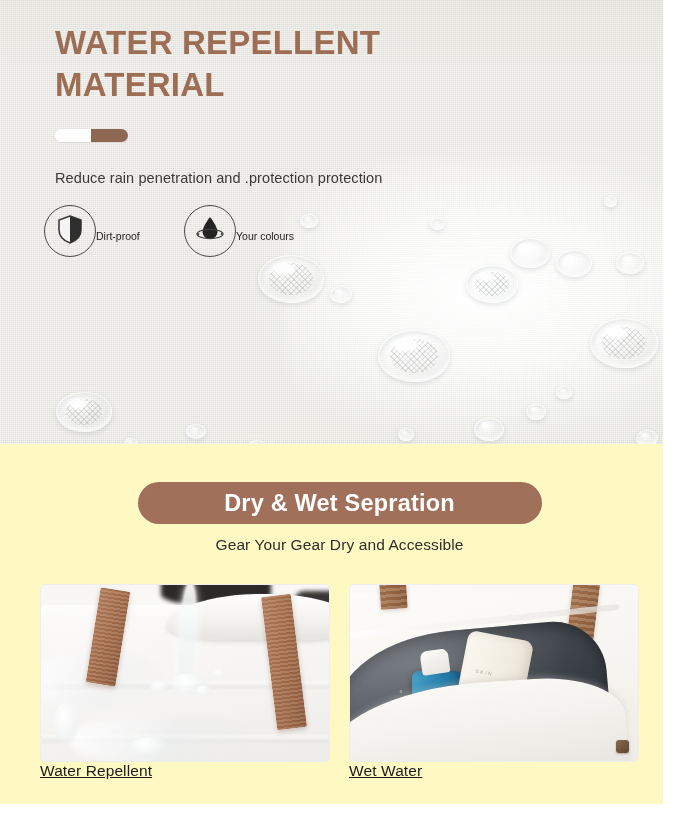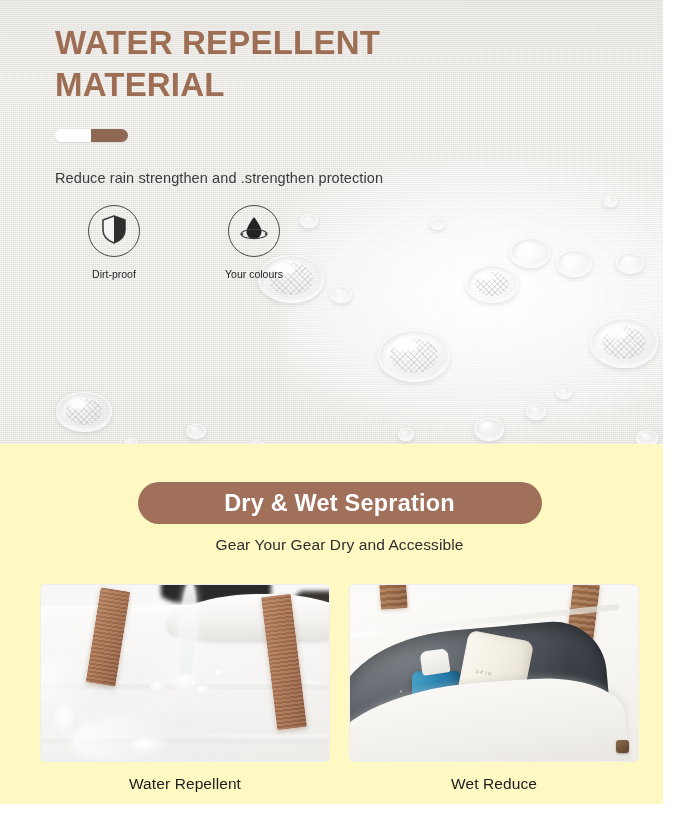--- a/index.html
+++ b/index.html
@@ -140,21 +140,21 @@
     position: absolute;
     left: 44px;
     top: 205px;
     display: flex;
     z-index: 5;
   }
 
   .feature {
     width: 140px;
     display: flex;
-    flex-direction: column;
+    flex-direction: row;
     align-items: center;
   }
 
   .feature-ring {
     width: 52px;
     height: 52px;
     border-radius: 50%;
     border: 1.3px solid #4a4a4a;
     display: flex;
     align-items: center;
@@ -225,25 +225,25 @@
     position: relative;
     width: 290px;
     height: 178px;
     border-radius: 5px;
     overflow: hidden;
     border: 1px solid #efeeec;
     background: #f3f2f0;
   }
 
   .caption {
-    margin-top: 13px;
-    text-align: center;
+    text-align: left;
     font-size: 15.5px;
     color: #1c1c1c;
     letter-spacing: 0.1px;
+    text-decoration: underline;
   }
 
   
   .ph-bag-bg {
     position: absolute;
     inset: 0;
     background:
       linear-gradient(172deg, #f7f6f4 0%, #fbfbfa 30%, #f4f3f1 72%, #edebe8 100%);
   }
   .ph-dark-top {
@@ -480,21 +480,21 @@
       <div class="bead" style="left:636px; top:430px; width:22px; height:17px;"></div>
       <div class="bead" style="left:124px; top:438px; width:14px; height:11px;"></div>
       <div class="bead" style="left:248px; top:440px; width:17px; height:13px;"></div>
       <div class="bead" style="left:430px; top:218px; width:15px; height:12px;"></div>
       <div class="bead" style="left:604px; top:196px; width:13px; height:11px;"></div>
     </div>
 
     <div class="hero-content">
       <h1 class="hero-title">WATER REPELLENT MATERIAL</h1>
       <div class="divider-pill"></div>
-      <p class="hero-sub">Reduce rain strengthen and .strengthen protection</p>
+      <p class="hero-sub">Reduce rain penetration and .protection protection</p>
     </div>
 
     <div class="features">
 
       <div class="feature">
         <div class="feature-ring">
           <span>
             <svg width="28" height="30" viewBox="0 0 28 30">
               <path d="M14 2 L25 6 V16 C25 23 19.5 27 14 29 C8.5 27 3 23 3 16 V6 Z" fill="#f4f4f3" stroke="#3d3d3d" stroke-width="1.6" stroke-linejoin="round"></path>
               <path d="M14 2 L25 6 V16 C25 23 19.5 27 14 29 Z" fill="#2f2f2f"></path>
@@ -567,19 +567,19 @@
           </div>
           <div class="pk-edge"></div>
           <div class="bottle"></div>
           <div class="tube">
             <div class="tube-label">SKIN</div>
             <div class="tube-bars"></div>
           </div>
           <div class="pk-flap"></div>
           <div class="pk-zip"></div>
         </div>
-        <div class="caption">Wet Reduce</div>
+        <div class="caption">Wet Water</div>
       </div>
 
     </div>
   </section>
 
 </div>
 
 </body></html>

